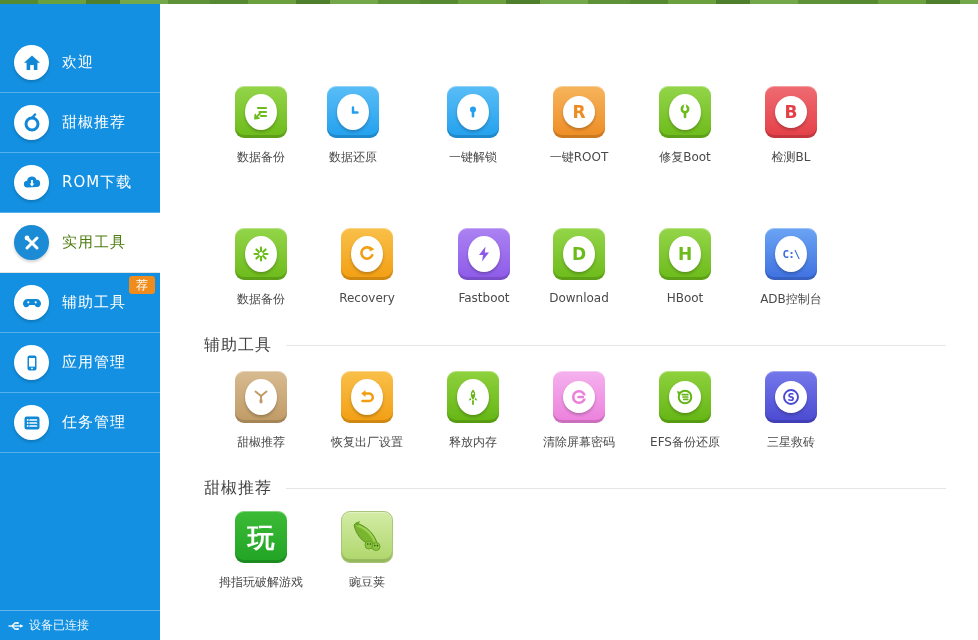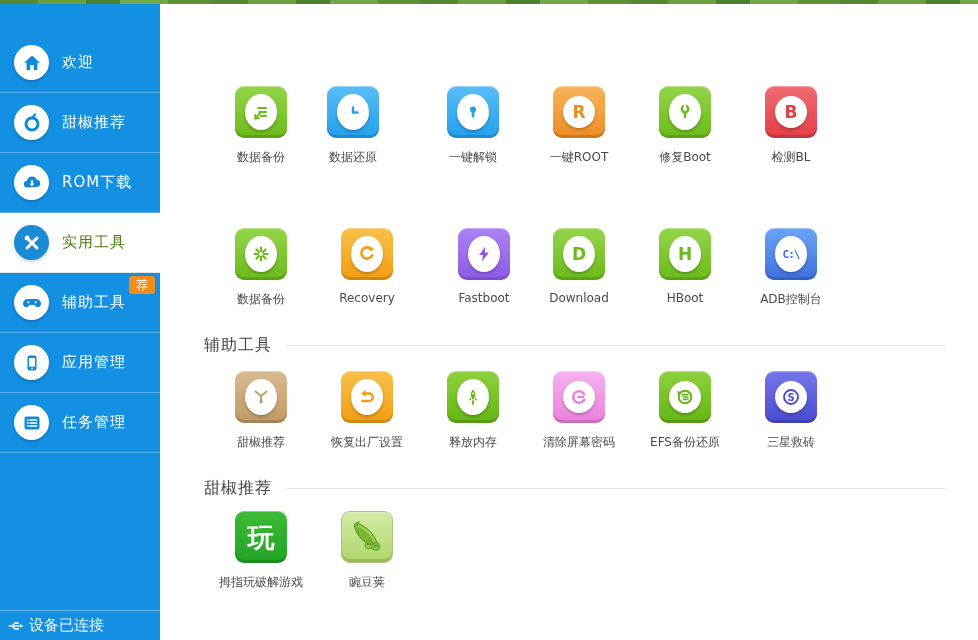--- a/index.html
+++ b/index.html
@@ -20,21 +20,21 @@
   .side-item .ilabel { color:#ffffff; font-size:15px; margin-left:13px; letter-spacing:1px; white-space:nowrap; }
   .side-item.selected { background:#ffffff; border-bottom:1px solid #e3e3e3; }
   .side-item.selected .icircle { background:#1a8bd4; }
   .side-item.selected .ilabel { color:#4d7c0f; }
   .side-badge { position:absolute; top:3px; right:5px; background:#f08c1c; color:#fff; font-size:12px;
     line-height:18px; padding:0 7px; border-radius:3px; }
   .sicon { display:block; }
 
   #side-status { position:absolute; left:0; bottom:0; width:160px; height:30px;
     border-top:1px solid rgba(255,255,255,0.35); display:flex; align-items:center; padding-left:7px; }
-  #side-status .slabel { color:#eaf6ff; font-size:15px; margin-left:4px; }
+  #side-status .slabel { color:#eaf6ff; font-size:12px; margin-left:4px; }
 
   
   #titlebar { position:absolute; top:4px; right:4px; height:24px; display:flex; align-items:stretch; }
   .tb-slot { display:flex; align-items:center; justify-content:center; width:29px; border-left:1px solid #e1e1e1; cursor:pointer; }
   .tb-slot:first-child { border-left:1px solid #e1e1e1; }
   .tb-slot svg { display:block; }
 
   
   #main { position:absolute; left:160px; top:4px; width:818px; height:636px; background:#fff; }
   .section-header { position:absolute; left:44px; width:742px; display:flex; align-items:center; }

